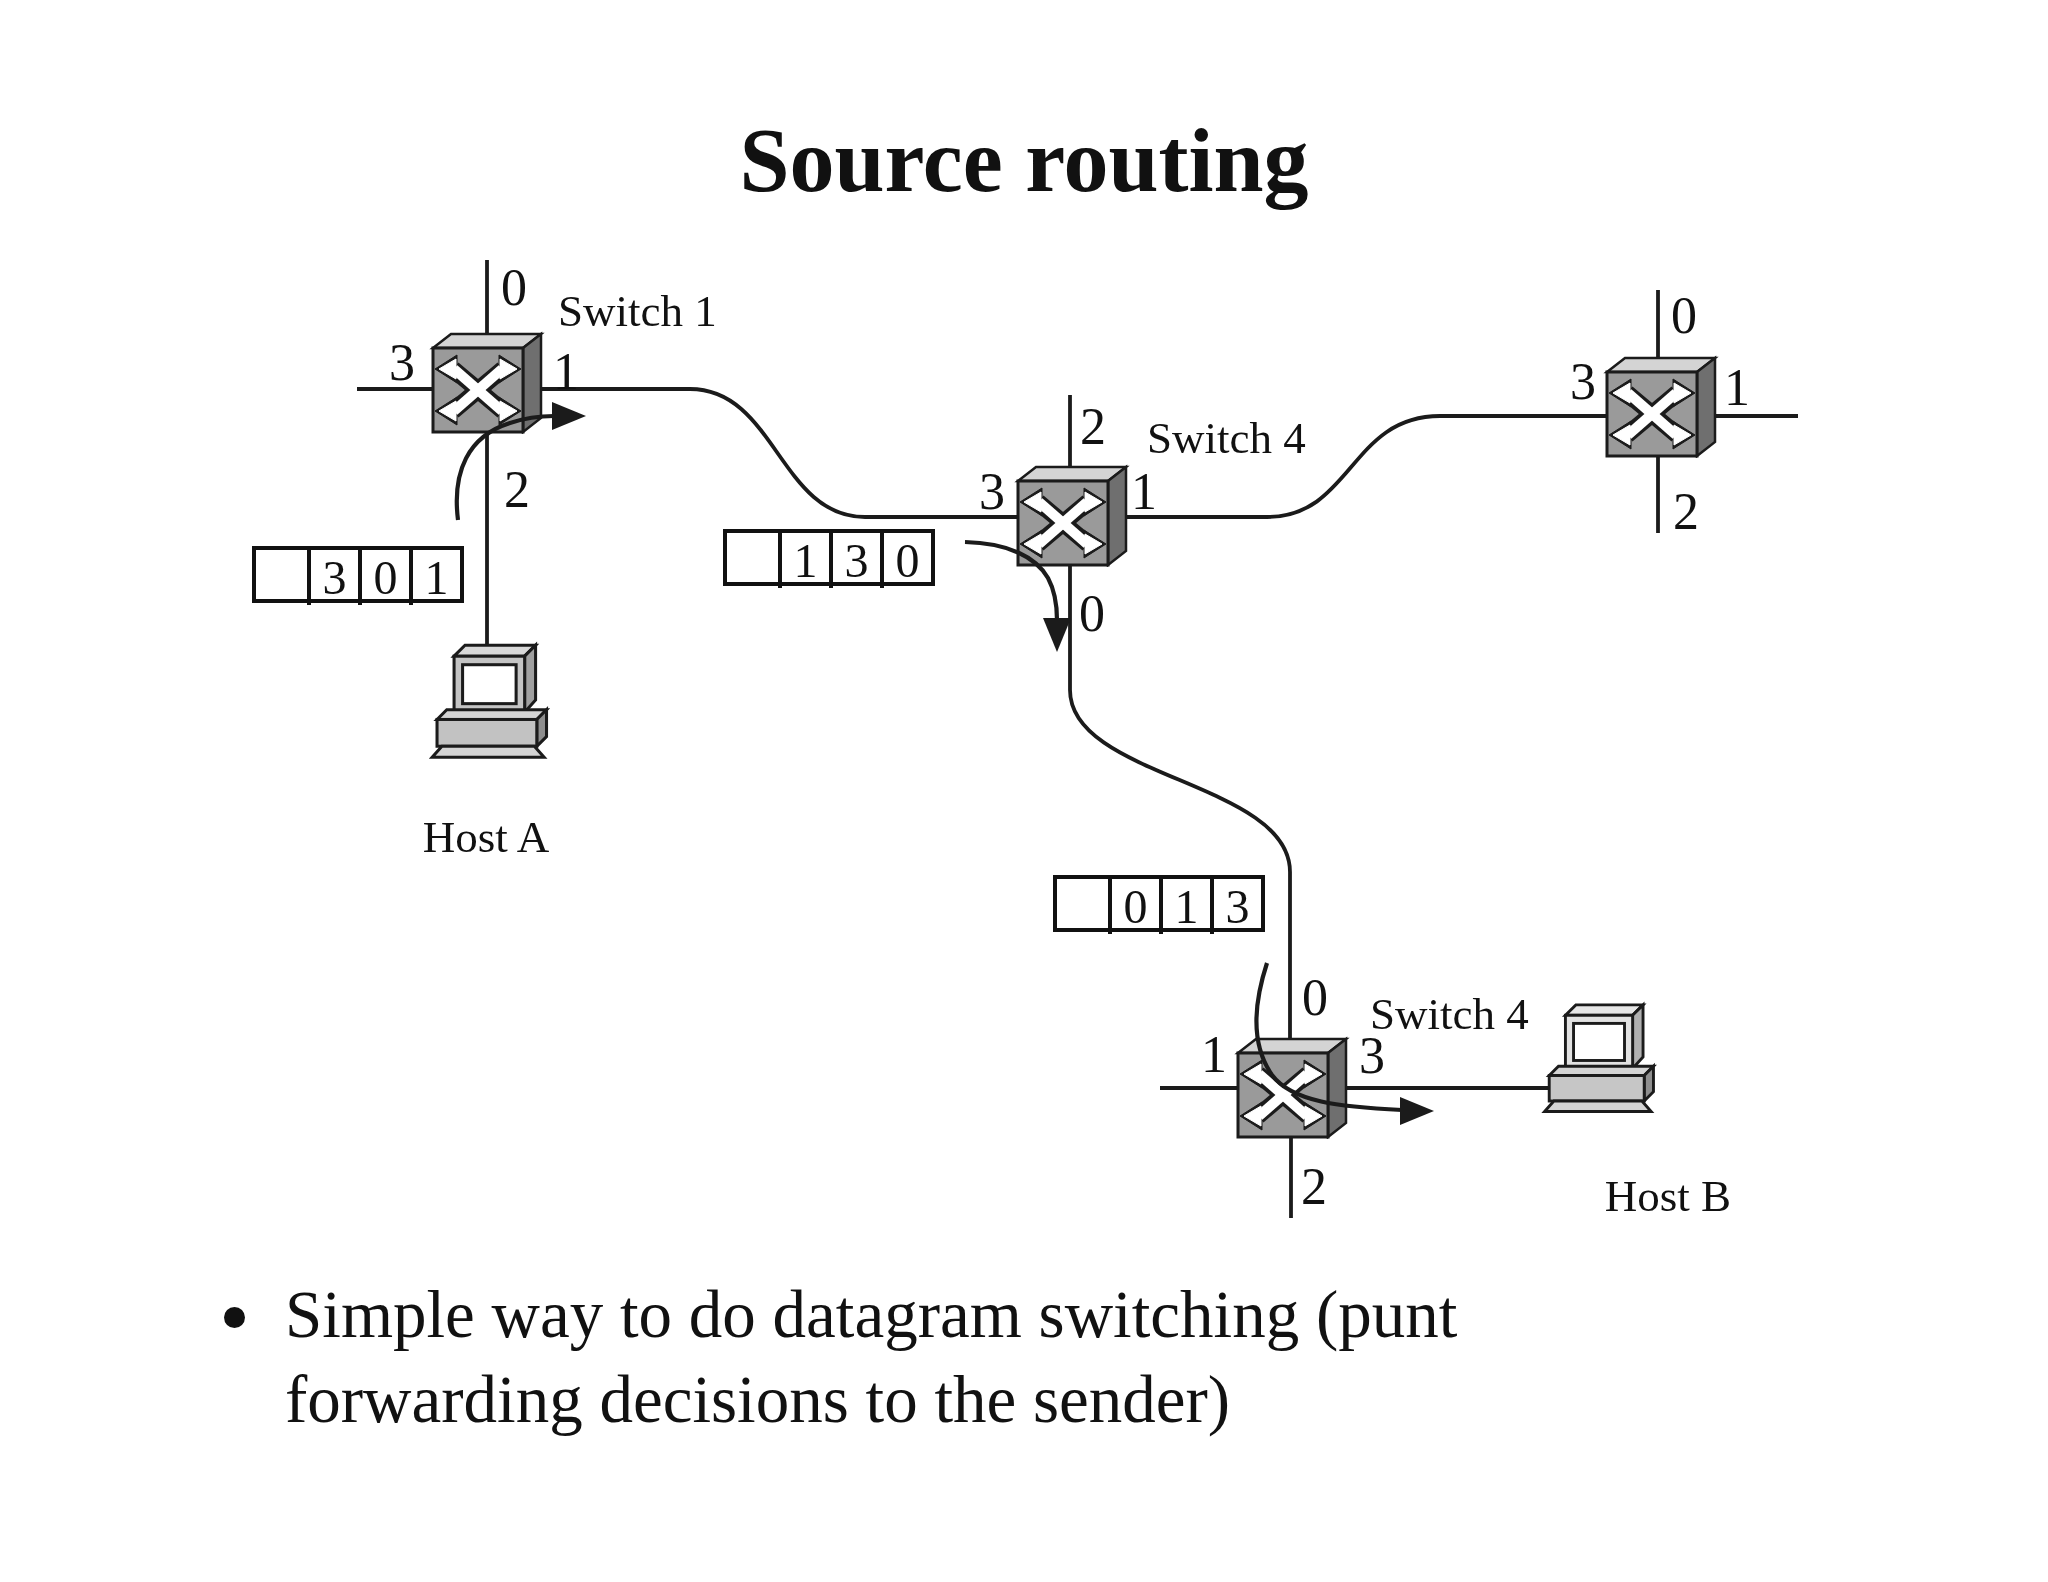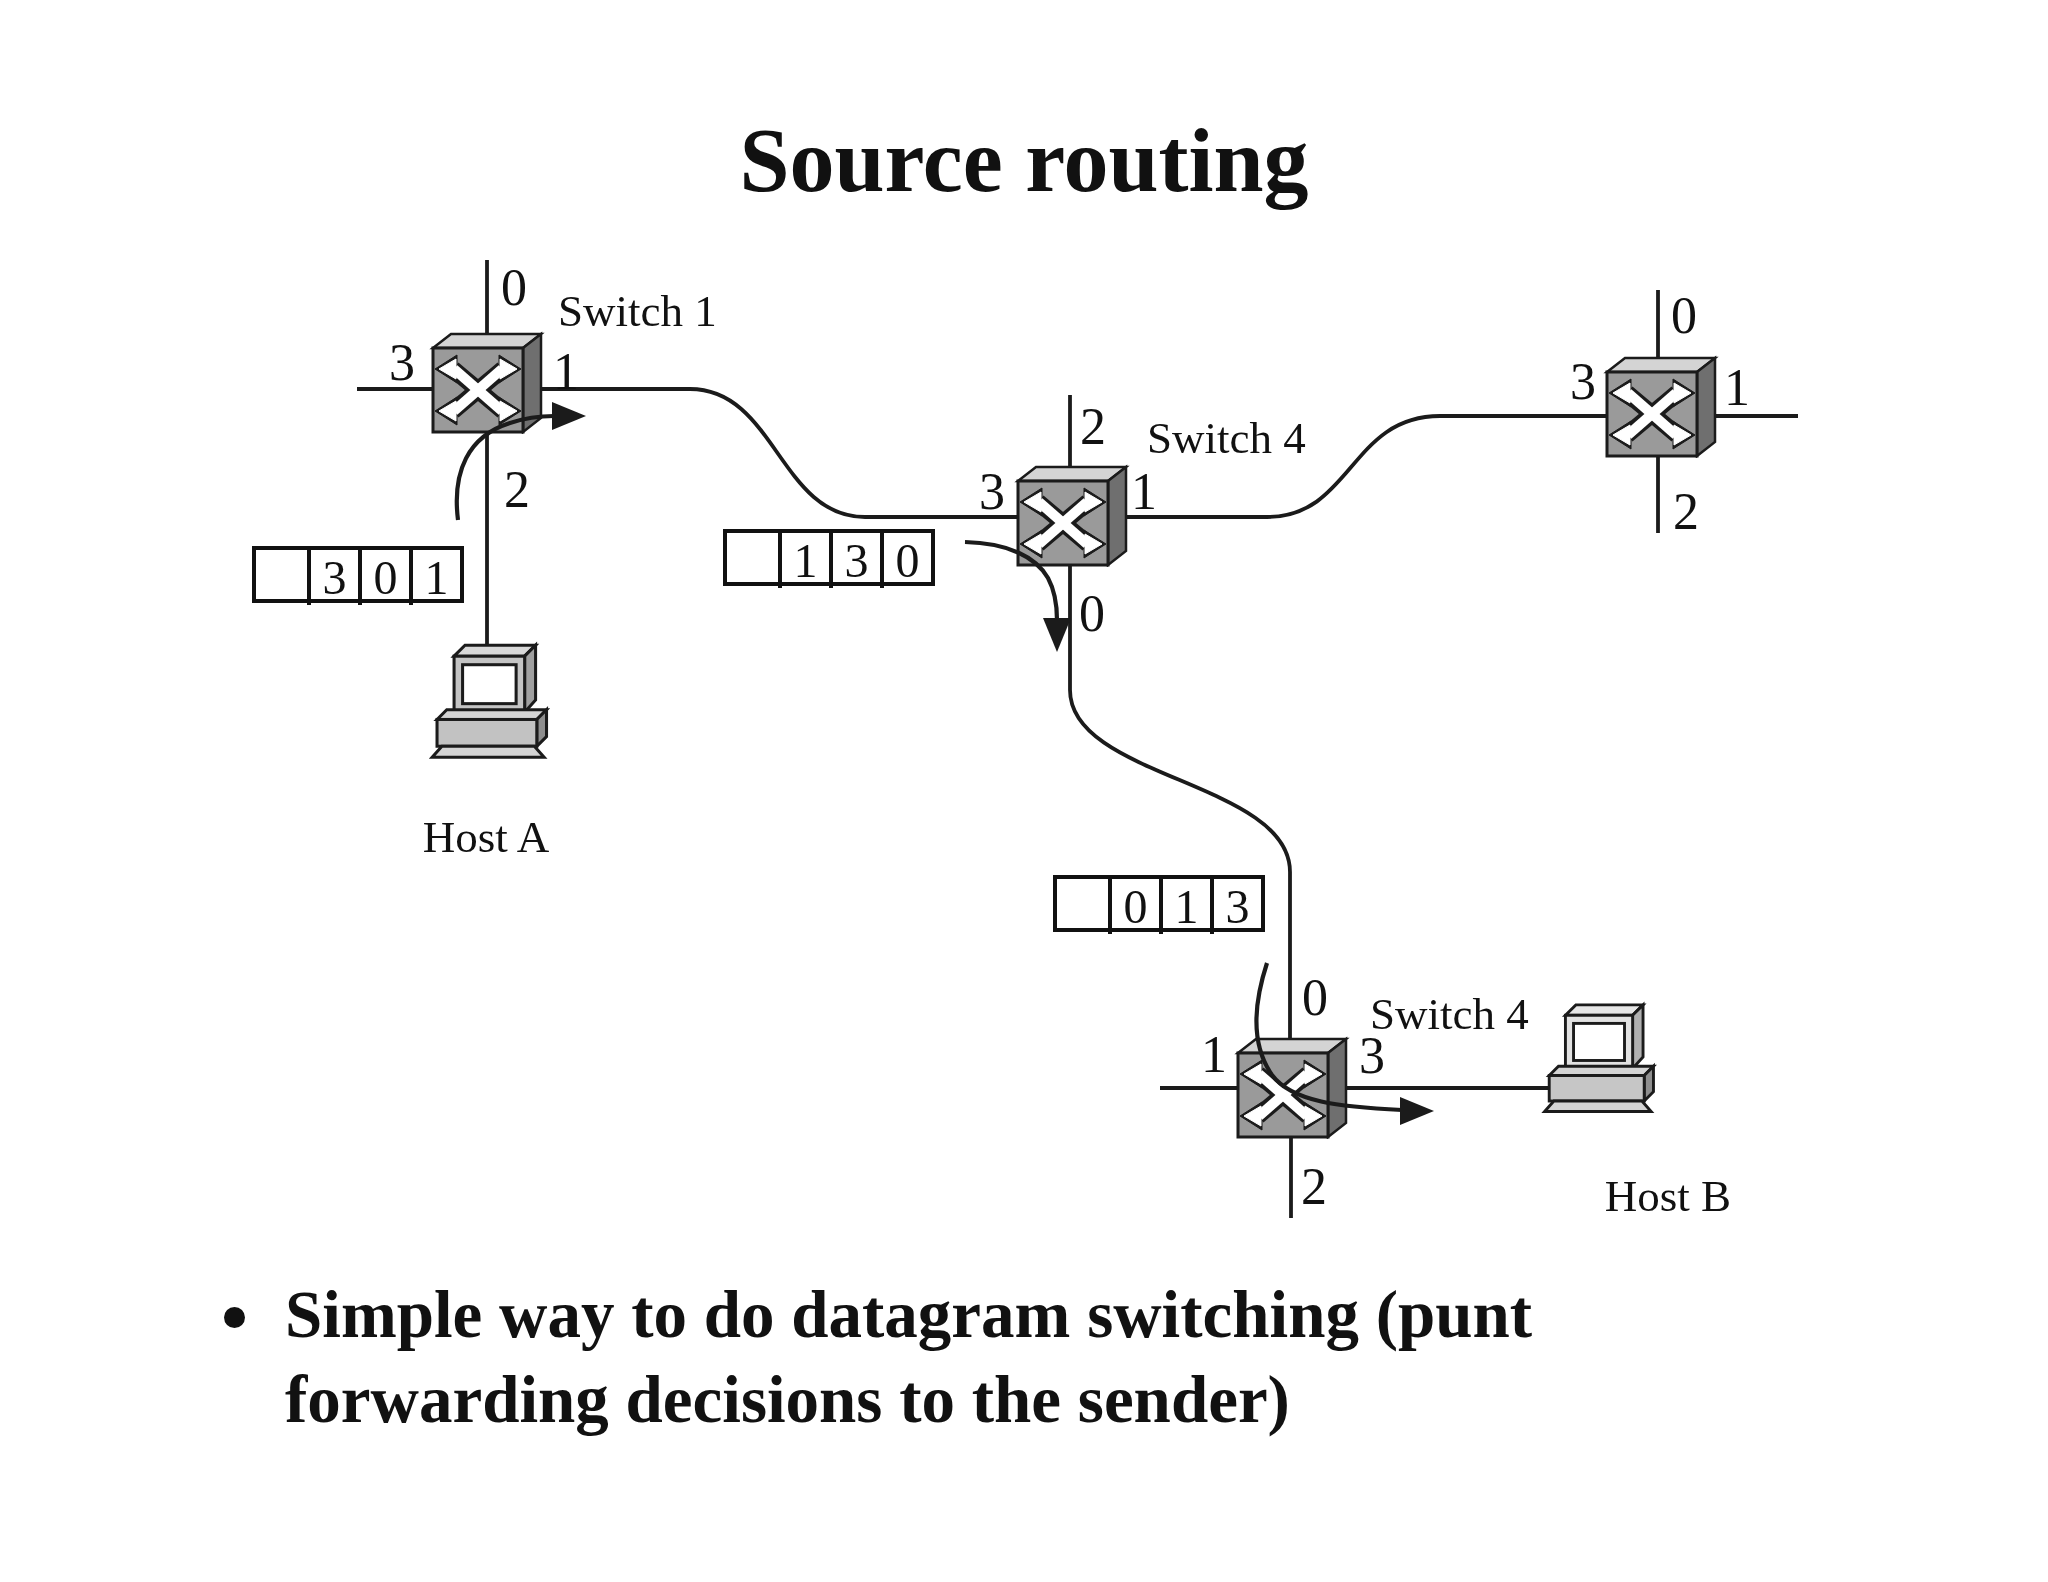--- a/index.html
+++ b/index.html
@@ -14,21 +14,21 @@
   .hostlbl{font-size:45px;margin-top:48px;}
   .icon{position:absolute;}
   .packet{position:absolute;width:212px;height:57px;box-sizing:border-box;
           border:4px solid #111;display:grid;grid-template-columns:repeat(4,1fr);background:#fff;}
   .packet .cell{border-left:4px solid #111;display:flex;align-items:center;justify-content:center;
                 font-size:48px;box-sizing:border-box;}
   .packet .cell:first-child{border-left:none;}
   .bullet-dot{position:absolute;left:224px;top:1307px;width:21px;height:21px;
               border-radius:50%;background:#111;}
   .bullet-text{position:absolute;left:285px;top:1272px;width:1400px;
-               font-size:67px;line-height:85px;font-weight:bold;}
+               font-size:67px;line-height:85px;font-weight:normal;}
 </style>
 </head>
 <body>
 
 <div class="canvas">
 
   <svg width="0" height="0" style="position:absolute">
     <defs>
       <symbol id="sw" viewBox="0 0 120 104">
         <polygon points="6,18 24,4 114,4 96,18" fill="#d4d4d4" stroke="#1b1b1b" stroke-width="2.5"></polygon>

